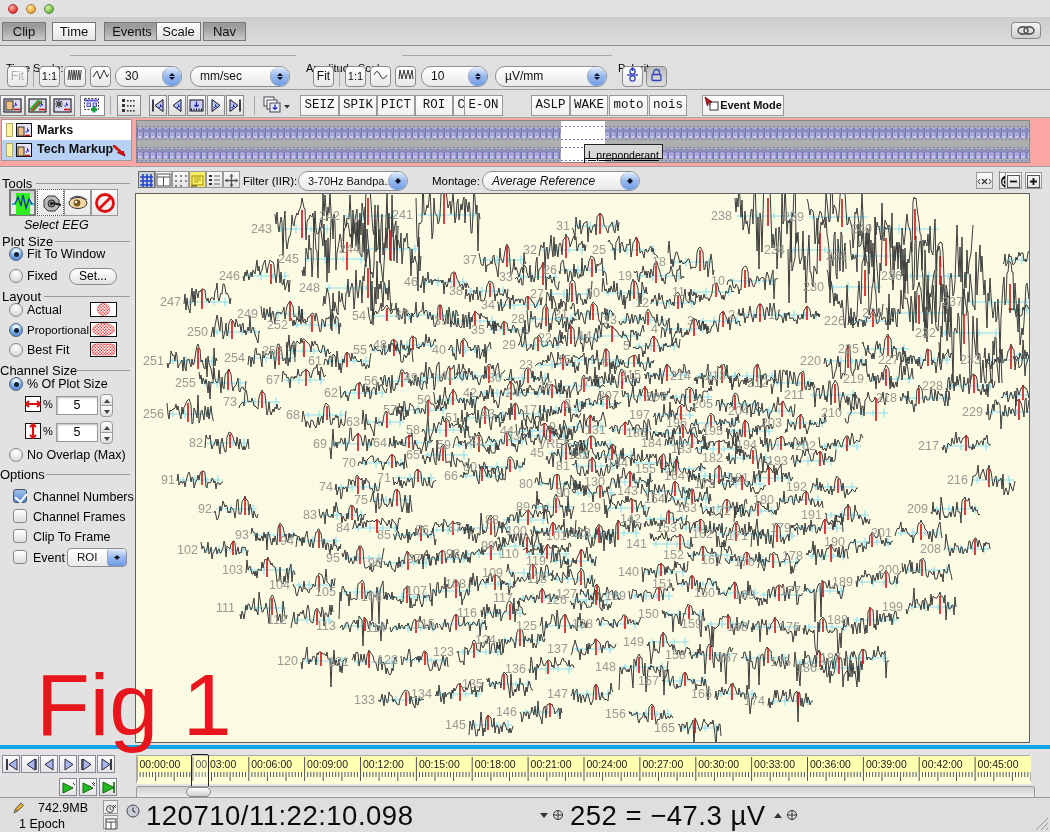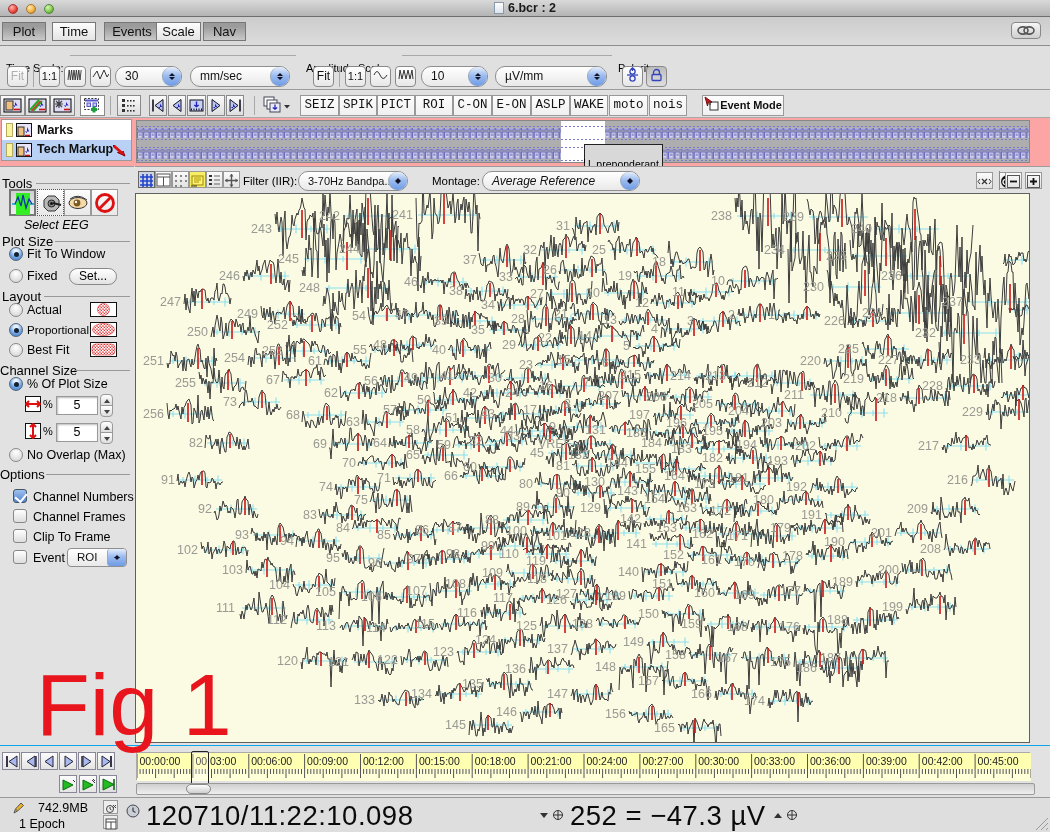--- a/index.html
+++ b/index.html
@@ -28,30 +28,29 @@
 #toolrow{left:0;top:91px;width:1050px;height:27px;background:#e0e0e0;border-bottom:1px solid #a8a8a8}
 .ib{position:absolute;top:4px;height:21px;border:1px solid #8a8a8a;background:linear-gradient(#fafafa,#dedede)}
 .lb{position:absolute;top:4px;height:21px;border:1px solid #999;background:linear-gradient(#fdfdfd,#f0f0f0);font-family:"Liberation Mono",monospace;font-size:12.5px;color:#111;text-align:center;line-height:19px;white-space:nowrap;overflow:hidden}
 #marksband{left:0;top:118px;width:1050px;height:48px;background:#fca5a5}
 #marksbox{position:absolute;left:1px;top:1px;width:131px;height:42px;background:#fff;border:1px solid #9a9a9a}
 #mrow2{position:absolute;left:0;top:20px;width:129px;height:20px;background:#b9d1f5}
 .mico1{position:absolute;left:4px;width:7px;height:14px;background:#faf3a0;border:1px solid #b5aa60}
 .mico2{position:absolute;left:14px;width:16px;height:14px;background:#e8e6f8;border:1px solid #111}
 .mlab{position:absolute;left:35px;font-size:12.5px;font-weight:bold;color:#101010}
 #evtrack{position:absolute;left:136px;top:2px;width:894px;height:43px;background:#aeaeae;border:1px solid #888}
-#evlab{position:absolute;left:447px;top:23px;height:15px;background:#d8d8d8;border:1px solid #222;font-size:10.5px;line-height:13px;padding:13px 3px;color:#000;text-decoration:underline;white-space:nowrap}
+#evlab{position:absolute;left:447px;top:23px;height:15px;background:#d8d8d8;border:1px solid #222;font-size:10.5px;line-height:13px;padding:4px 3px;color:#000;text-decoration:underline;white-space:nowrap}
 #evcur{position:absolute;left:447px;top:38px;width:1px;height:4px;background:#000}
 </style></head><body>
 <div id="win">
-<div id="title" class="abs"><span id="ticon"></span>6.bcr : 2</div>
 <span class="tl" id="tlr"></span>
     <span class="tl" id="tly"></span>
     <span class="tl" id="tlg"></span>
 <div id="tabrow" class="abs">
- <div class="tab on" style="left:2px;width:44px">Plot</div>
+ <div class="tab on" style="left:2px;width:44px">Clip</div>
  <div class="tab" style="left:52px;width:44px">Time</div>
  <div class="tab on" style="left:104px;width:56px">Events</div>
  <div class="tab" style="left:156px;width:45px">Scale</div>
  <div class="tab on" style="left:203px;width:43px">Nav</div>
 </div>
 <div id="chain" class="abs"><svg width="20" height="11" style="margin-top:2px">
         <g fill="none" stroke="#555" stroke-width="1.6">
           <ellipse cx="7" cy="5.5" rx="5" ry="3.6"></ellipse>
           <ellipse cx="13" cy="5.5" rx="5" ry="3.6"></ellipse>
         </g>
@@ -172,21 +171,21 @@
           <rect x="5" y="5" width="10" height="9" fill="#fff" stroke="#445"></rect>
           <rect x="8" y="8" width="10" height="9" fill="#e8eaf8" stroke="#445"></rect>
           <path d="M13 9.5v5M10.8 12.5l2.2 1.7 2.2-1.7" stroke="#2222bb" stroke-width="1.3" fill="none"></path>
           <path d="M22 10l3 3.5 3-3.5z" fill="#333"></path>
         </svg></div>
  <div class="lb" style="left:300px;width:39px">SEIZ</div>
  <div class="lb" style="left:339px;width:38px">SPIK</div>
  <div class="lb" style="left:377px;width:38px">PICT</div>
  <div class="lb" style="left:415px;width:38px">ROI</div>
  <div class="lb" style="left:453px;width:39px">C-ON</div>
- <div class="lb" style="left:492px;width:39px">E-ON</div>
+ <div class="lb" style="left:464px;width:39px">E-ON</div>
  <div class="lb" style="left:531px;width:39px">ASLP</div>
  <div class="lb" style="left:570px;width:38px">WAKE</div>
  <div class="lb" style="left:609px;width:39px">moto</div>
  <div class="lb" style="left:649px;width:38px">nois</div>
  <div class="lb" style="left:702px;width:82px;font-family:'Liberation Sans',sans-serif"><svg width="15" height="16" style="vertical-align:-3px;margin-right:1px">
           <rect x="6" y="6" width="8" height="8" fill="#fff" stroke="#333"></rect>
           <path d="M8 6h-2v3" fill="none" stroke="#333"></path>
           <path d="M1 1l7 5h-3.5l-1 4z" fill="#cc1122" stroke="#771111"></path>
         </svg><span style="font-size:11px;font-weight:bold">Event Mode</span></div>
 </div>
@@ -1636,21 +1635,21 @@
           <text x="785" y="489">192</text>
           <text x="766" y="463">193</text>
           <text x="735" y="447">194</text>
           <text x="701" y="433">195</text>
           <text x="665" y="425">196</text>
           <text x="628" y="417">197</text>
         </g>
       </svg>
 </div>
 <div id="fig1" class="abs" style="left:36px;top:654px;width:300px;font-size:88px;color:#e8151c;z-index:30">Fig 1</div>
-<div id="bottombar" class="abs" style="left:0;top:745px;width:1050px;height:52px;background:#e2e2e2;border-top:1px solid #0ea5e9">
+<div id="bottombar" class="abs" style="left:0;top:745px;width:1050px;height:52px;background:#e2e2e2;border-top:4px solid #0ea5e9">
  <div class="nb" style="left:2px"><svg width="15" height="15">
           <path d="M3 2v11" stroke="#223" stroke-width="1.8"></path>
           <path d="M13 2L5 7.5l8 5.5z" fill="#aab8f0" stroke="#223"></path>
         </svg></div>
  <div class="nb" style="left:21px"><svg width="15" height="15">
           <path d="M12 2L4 7.5l8 5.5z" fill="#aab8f0" stroke="#223"></path>
           <path d="M13 2v11" stroke="#223" stroke-width="1.4"></path>
         </svg></div>
  <div class="nb" style="left:40px"><svg width="15" height="15">
           <path d="M11 2L3 7.5l8 5.5z" fill="#aab8f0" stroke="#223"></path>

